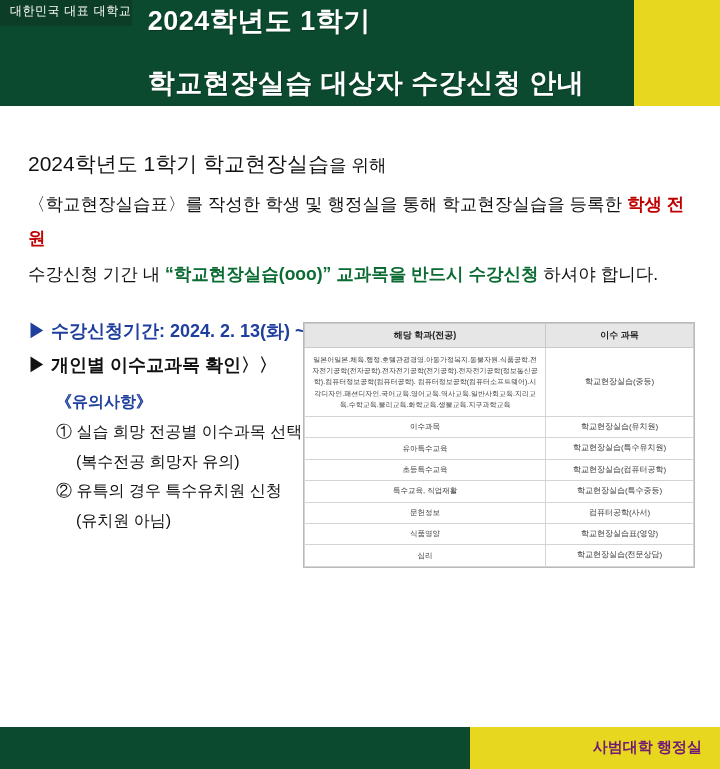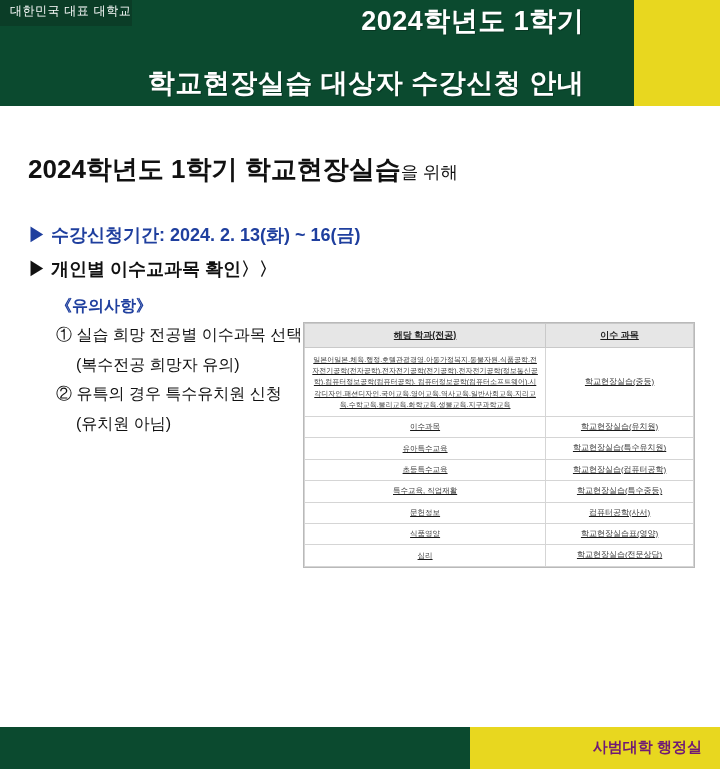--- a/index.html
+++ b/index.html
@@ -49,21 +49,21 @@
     position: absolute;
     right: 0;
     top: 0;
     width: 86px;
     height: 106px;
     background: #e8d71f;
   }
   .header-title {
     position: relative;
     z-index: 2;
-    text-align: right;
+    text-align: left;
     color: #ffffff;
     font-weight: bold;
     line-height: 1.25;
     font-size: 27px;
     letter-spacing: 0.5px;
     text-shadow: 1px 1px 0 rgba(0,0,0,0.25);
     padding-right: 20px;
   }
   .header-title .line1 { display: block; }
   .header-title .line2 { display: block; margin-top: 28px; }
@@ -72,22 +72,22 @@
   .content {
     padding: 38px 28px 0 28px;
     position: relative;
   }
   .lead {
     font-size: 17.5px;
     line-height: 1.95;
     color: #111111;
   }
   .lead .strong {
-    font-weight: bold;
-    font-size: 26px;
+    font-weight: normal;
+    font-size: 21px;
   }
   .lead .red {
     color: #c00000;
     font-weight: bold;
   }
   .lead .green-bold {
     color: #0b6b33;
     font-weight: bold;
   }
   .lead p {
@@ -123,21 +123,20 @@
   .notes .indent { padding-left: 20px; }
 
   
   .table-wrap {
     position: absolute;
     left: 303px;
     top: 322px;
     width: 390px;
     border: 1px solid #b9b9b9;
     background: #ffffff;
-    text-decoration: underline;
   }
   table.course-table {
     width: 100%;
     border-collapse: collapse;
     font-size: 7.5px;
     color: #3a3a3a;
   }
   table.course-table th {
     background: #e6e6e6;
     border: 1px solid #c9c9c9;
@@ -206,20 +205,26 @@
     <span class="line2">학교현장실습 대상자 수강신청 안내</span>
   </div>
 </div>
 
 <div class="content">
 
   <div class="lead">
     <p>
       <span class="strong">2024학년도 1학기 학교현장실습</span><span>을 위해</span>
     </p>
+    <p>
+      <span>〈학교현장실습표〉를 작성한 학생 및 행정실을 통해 학교현장실습을 등록한 </span><span class="red">학생 전원</span>
+    </p>
+    <p>
+      <span>수강신청 기간 내 </span><span class="green-bold">“학교현장실습(ooo)” 교과목을 반드시 수강신청</span><span> 하셔야 합니다.</span>
+    </p>
   </div>
 
   <div class="period">▶ 수강신청기간: 2024. 2. 13(화) ~ 16(금)</div>
 
   <div class="subject-check">▶ 개인별 이수교과목 확인〉〉</div>
 
   <div class="notes">
     <div class="notes-title note-line">《유의사항》</div>
     <div class="note-line">① 실습 희망 전공별 이수과목 선택</div>
     <div class="note-line indent">(복수전공 희망자 유의)</div>

